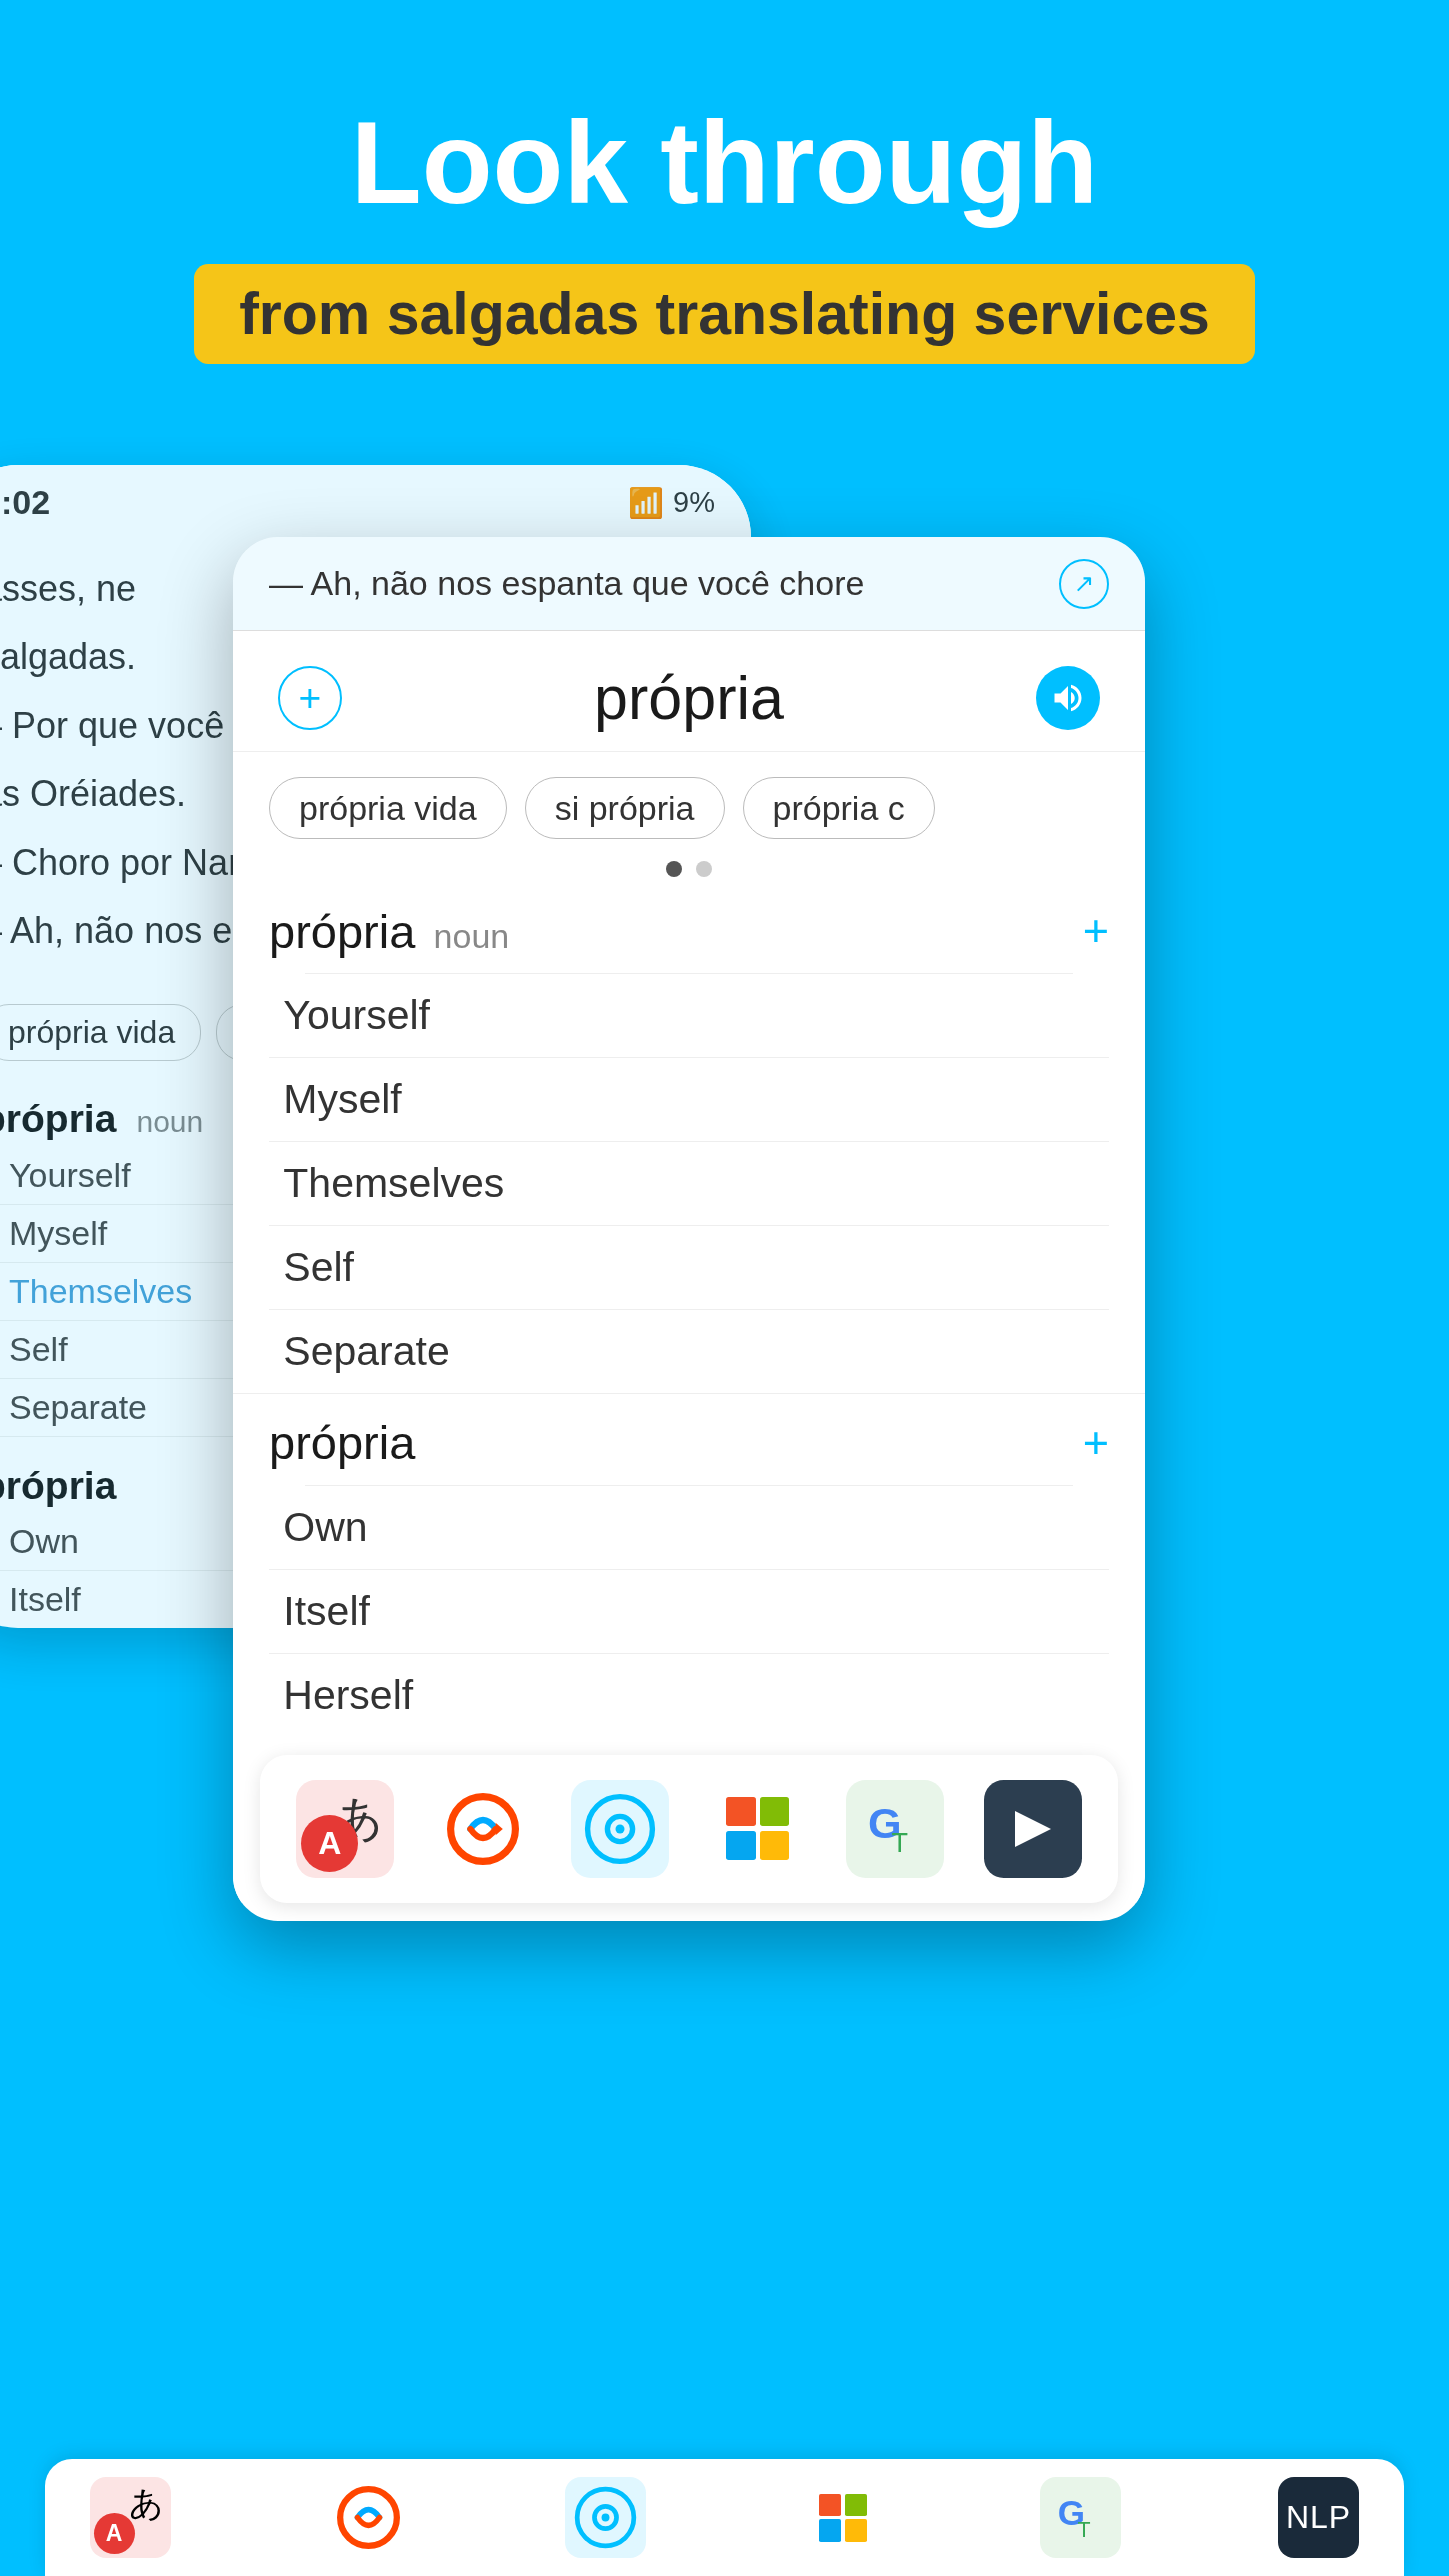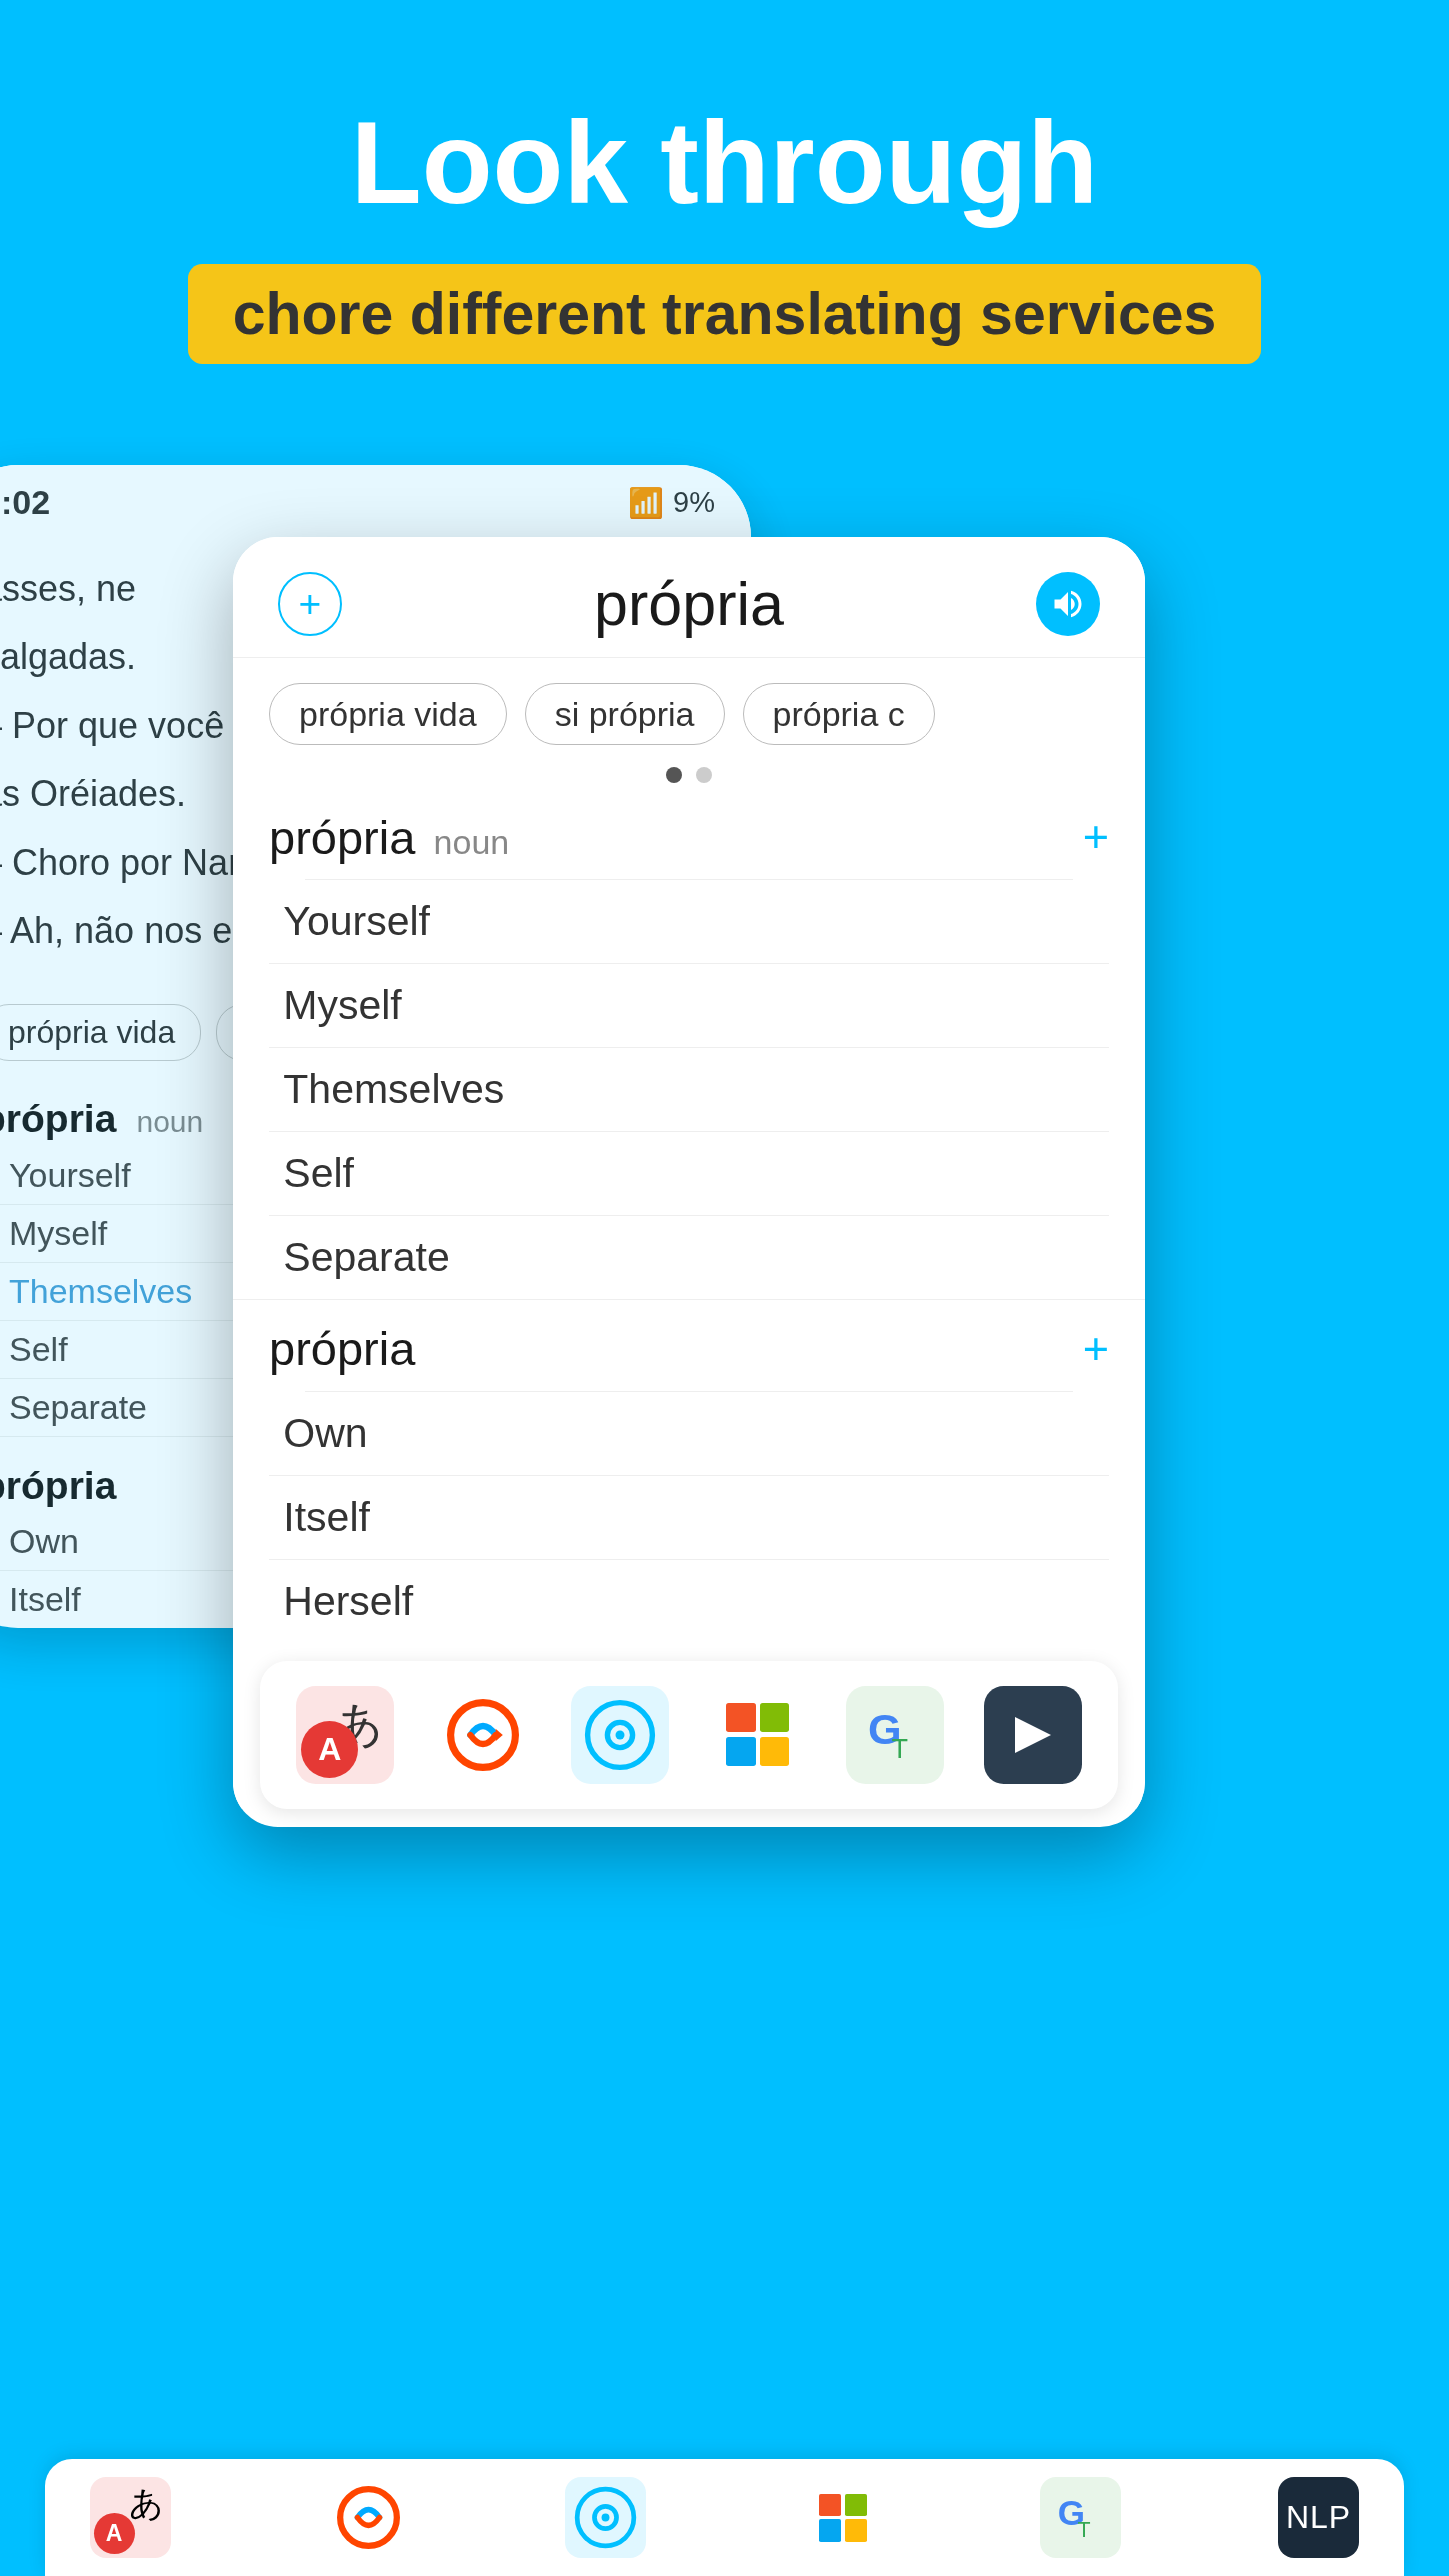--- a/index.html
+++ b/index.html
@@ -321,21 +321,21 @@
       height: 0.9px;
       background: #eee;
       margin: 0 36px;
     }
   </style>
 </head>
 <body>
 
 <div class="header">
   <div class="header-title">Look through</div>
-  <div class="header-highlight">chore different translating services</div>
+  <div class="header-highlight">from salgadas translating services</div>
 </div>
 
 <div class="phone-area">
 
   <div class="phone-bg">
     <div class="phone-bg-status">
       <span class="time">9:02</span>
       <span class="status-icons">
         <span>📶</span>
         <span>9%</span>
@@ -379,20 +379,24 @@
       <div class="dict-item">Own</div>
       <div class="dict-item">Itself</div>
       <div class="dict-item">Herself</div>
 
     </div>
 
   </div>
 
   <div class="phone-main">
 
+    <div class="context-row">
+      <span style="font-size:34px; color:#333;">— Ah, não nos espanta que você chore</span>
+      <span style="width:50px;height:50px;border-radius:50%;border:2.7px solid #00bfff;color:#00bfff;display:flex;align-items:center;justify-content:center;font-size:25px;flex-shrink:0;">↗</span>
+    </div>
 
     <div class="popup-card">
 
       <div class="popup-top">
         <div class="popup-add-btn">
           <span>+</span>
         </div>
         <div class="popup-word">própria</div>
         <div class="popup-sound-btn">
 

